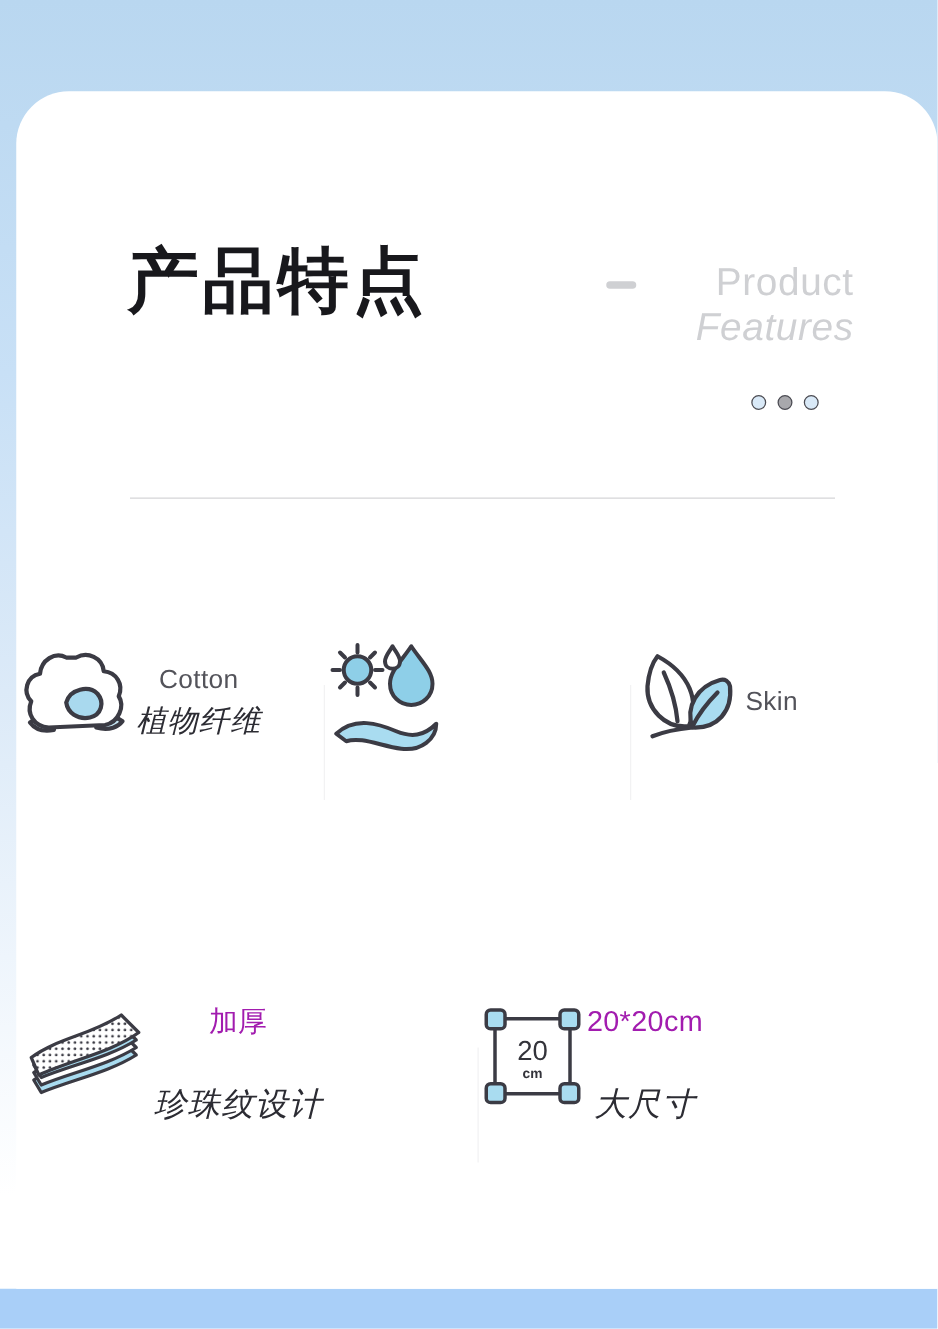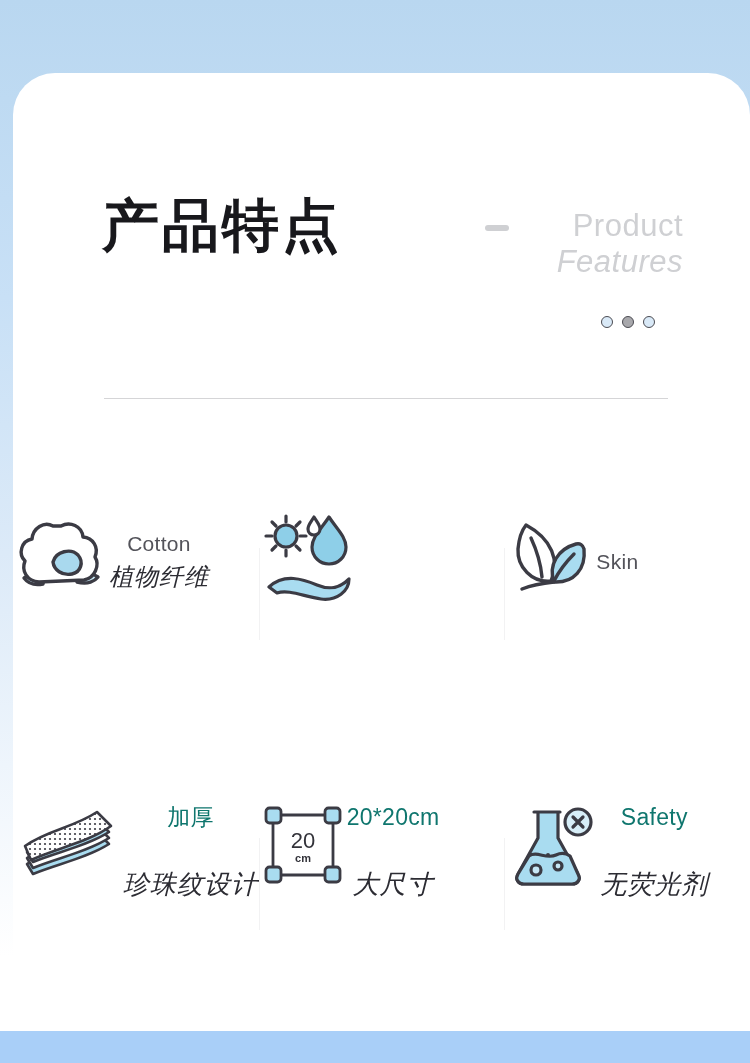--- a/index.html
+++ b/index.html
@@ -187,21 +187,21 @@
   }
   .label-cn {
     font-size: 24px;
     line-height: 34px;
     color: #2c2c33;
     letter-spacing: 1px;
     margin-top: 2px;
     font-family: "DejaVu Sans", "Liberation Sans", sans-serif;
     font-style: italic;
   }
-  .row-2 .label-en { font-size: 23px; color: #0f766e; }
+  .row-2 .label-en { font-size: 23px; color: #a21caf; }
   .row-2 .label-cn { font-size: 26px; margin-top: 36px; }
 </style>
 </head>
 <body>
 
 <div class="bottom-band"></div>
 
 <div class="card">
 
   <div class="header">
@@ -318,36 +318,16 @@
             <text x="44" y="46" text-anchor="middle" font-family="Liberation Sans, sans-serif" font-size="22" fill="#33333a">20</text>
             <text x="44" y="60" text-anchor="middle" font-family="Liberation Sans, sans-serif" font-size="11" font-weight="bold" fill="#33333a">cm</text>
           </svg>
         </div>
         <div class="labels">
           <div class="label-en">20*20cm</div>
           <div class="label-cn">大尺寸</div>
         </div>
       </div>
 
-      <div class="cell">
-        <div class="icon-box">
-          <svg width="96" height="90" viewBox="0 0 96 90">
-            <g fill="none" stroke="#3b3b44" stroke-width="3.2" stroke-linecap="round" stroke-linejoin="round">
-              <path d="M30 12 h26 M34 12 v26 L14 74 C11 79 14 84 20 84 h48 C74 84 77 79 74 74 L54 38 V12" fill="#a9dcf0"></path>
-              <path d="M25 56 C33 50 42 60 52 55 C58 52 62 53 66 56 L74 74 C77 79 74 84 68 84 H20
-                       C14 84 11 79 14 74 Z" fill="#a9dcf0"></path>
-              <circle cx="32" cy="70" r="5" fill="#c6e6f4"></circle>
-              <circle cx="54" cy="66" r="4" fill="#c6e6f4"></circle>
-              <circle cx="44" cy="55" r="2" fill="#3b3b44" stroke="none"></circle>
-              <circle cx="74" cy="22" r="13" fill="#d7eef8"></circle>
-              <path d="M69 17 l10 10 M79 17 l-10 10"></path>
-            </g>
-          </svg>
-        </div>
-        <div class="labels">
-          <div class="label-en">Safety</div>
-          <div class="label-cn">无荧光剂</div>
-        </div>
-      </div>
     </div>
 
   </div>
 </div>
 
 </body></html>

